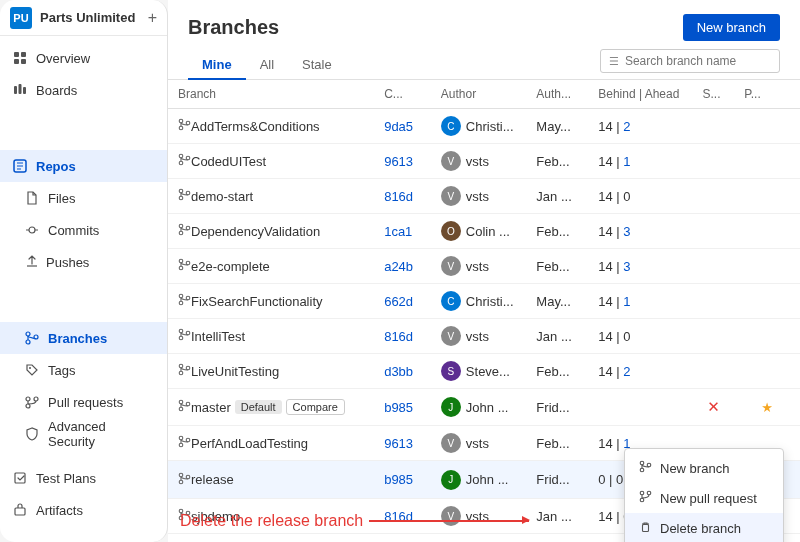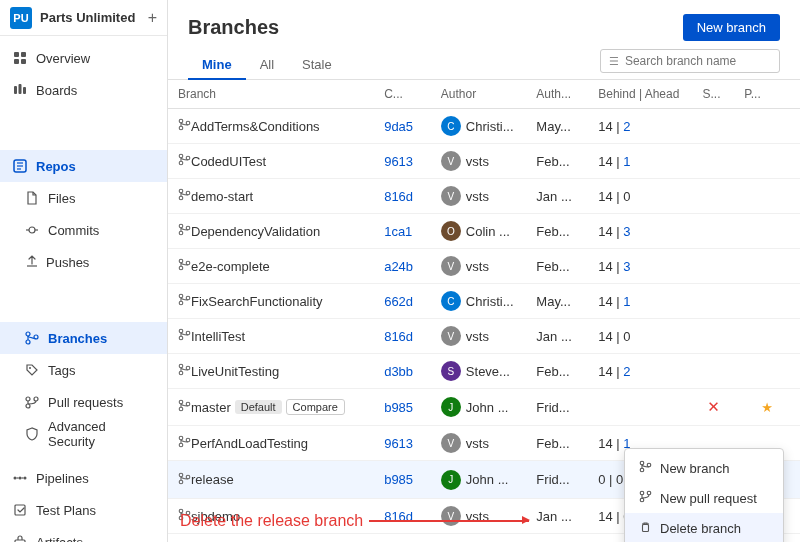--- a/index.html
+++ b/index.html
@@ -8,20 +8,21 @@
     
     .sidebar {
       width: 168px;
       min-width: 168px;
       background: #fff;
       border-right: 1px solid #e0e0e0;
       display: flex;
       flex-direction: column;
       height: 542px;
       overflow-y: auto;
+      border-radius: 15px;
     }
     .sidebar-header {
       display: flex;
       align-items: center;
       padding: 8px 10px;
       border-bottom: 1px solid #e8e8e8;
       gap: 8px;
       height: 36px;
     }
     .sidebar-logo {
@@ -263,32 +264,20 @@
       <span class="sidebar-icon">
         <svg width="14" height="14" viewBox="0 0 14 14" fill="none">
             <path d="M7 1L2 3v4c0 3 2.5 5.5 5 6 2.5-.5 5-3 5-6V3L7 1z" stroke="#555" stroke-width="1.2" fill="none"></path>
           </svg>
       </span>
       <span>Advanced Security</span>
     </div>
 
     <div style="height:12px;"></div>
 
-    <div class="sidebar-item">
-      <span class="sidebar-icon">
-        <svg width="14" height="14" viewBox="0 0 14 14" fill="none">
-            <circle cx="2" cy="7" r="1.5" fill="#555"></circle>
-            <circle cx="7" cy="7" r="1.5" fill="#555"></circle>
-            <circle cx="12" cy="7" r="1.5" fill="#555"></circle>
-            <line x1="3.5" y1="7" x2="5.5" y2="7" stroke="#555" stroke-width="1.2"></line>
-            <line x1="8.5" y1="7" x2="10.5" y2="7" stroke="#555" stroke-width="1.2"></line>
-          </svg>
-      </span>
-      <span>Pipelines</span>
-    </div>
 
     <div class="sidebar-item">
       <span class="sidebar-icon">
         <svg width="14" height="14" viewBox="0 0 14 14" fill="none">
             <rect x="2" y="2" width="10" height="10" rx="1" stroke="#555" stroke-width="1.2" fill="none"></rect>
             <path d="M5 7l2 2 4-4" stroke="#555" stroke-width="1.2" stroke-linecap="round"></path>
           </svg>
       </span>
       <span>Test Plans</span>
     </div>

